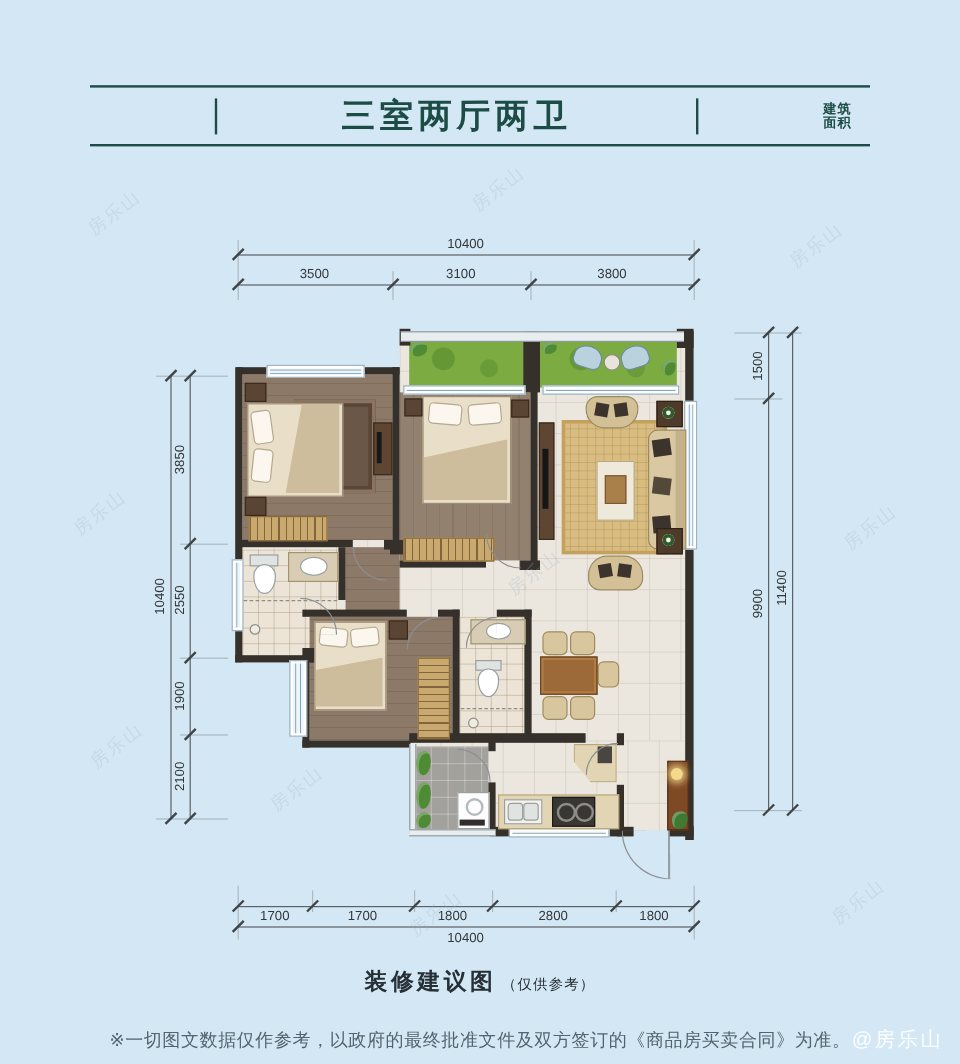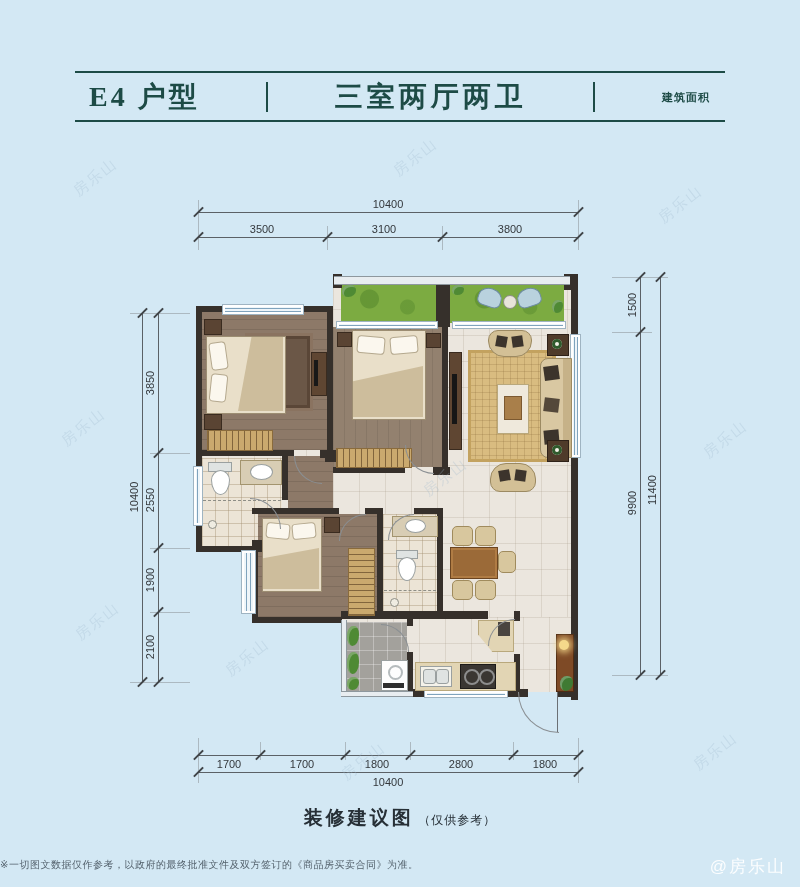--- a/index.html
+++ b/index.html
@@ -7,21 +7,21 @@
         font-family:"Liberation Sans","DejaVu Sans",sans-serif;}
   .a{position:absolute;}
   
   .hline{position:absolute;left:75px;width:650px;height:2px;background:#1d4b46;}
   .hdr{position:absolute;left:75px;top:73px;width:650px;height:47px;display:flex;align-items:center;
        color:#1d4b46;font-family:"Liberation Serif","DejaVu Serif",serif;font-weight:bold;}
   .h-unit{font-size:28px;letter-spacing:3px;margin-left:14px;}
   .h-sep{width:2px;height:30px;background:#1d4b46;margin:0 0;}
   .h-rooms{font-size:28px;letter-spacing:4px;flex:0 0 auto;}
   .h-area{display:flex;align-items:center;}
-  .h-area-prefix{display:flex;flex-direction:row;font-size:11px;line-height:12px;letter-spacing:1px;margin-right:3px;}
+  .h-area-prefix{display:flex;flex-direction:column;font-size:11px;line-height:12px;letter-spacing:1px;margin-right:3px;}
   .h-area-value{font-size:30px;letter-spacing:0px;}
   .h-area sup{font-size:14px;vertical-align:super;}
   
   .dline{position:absolute;background:#5b6166;}
   .tick{position:absolute;width:13px;height:2px;background:#3f4448;transform:rotate(-45deg);}
   .ext{position:absolute;background:#97a0a6;opacity:.65;}
   .dlabel{position:absolute;font-size:11px;color:#34383c;white-space:nowrap;transform:translate(-50%,-50%);}
   .dlabel.v{transform:translate(-50%,-50%) rotate(-90deg);}
   
   .tile{background:#ebe6de;background-image:
@@ -45,33 +45,32 @@
   .arc{position:absolute;border-left:1px solid #8a8f93;border-bottom:1px solid #8a8f93;border-bottom-left-radius:100%;}
   .furn{position:absolute;}
   .hash{background-image:repeating-linear-gradient(90deg,rgba(70,45,20,.55) 0 1px,transparent 1px 6px);}
   .hashv{background-image:repeating-linear-gradient(0deg,rgba(70,45,20,.55) 0 1px,transparent 1px 6px);}
   .chair{position:absolute;background:#d8c79e;border:1px solid #a08b5d;border-radius:5px;}
   .plantb{position:absolute;background:#4f8a34;border-radius:50% 40% 55% 45%;box-shadow:inset 2px 2px 0 rgba(255,255,255,.25);}
   
   .caption{position:absolute;left:0;top:805px;width:800px;text-align:center;color:#262f36;}
   .caption .big{font-size:19px;font-weight:bold;letter-spacing:3px;font-family:"Liberation Serif","DejaVu Serif",serif;}
   .caption .small{font-size:12px;letter-spacing:1px;}
-  .disc{position:absolute;left:0;width:800px;font-size:10px;color:#55636e;letter-spacing:.5px;}
+  .disc{position:absolute;left:0;width:800px;text-align:center;font-size:15px;color:#55636e;letter-spacing:.5px;}
   .wm{position:absolute;color:#9db7cc;opacity:.28;font-size:15px;letter-spacing:2px;transform:rotate(-38deg);pointer-events:none;}
   .credit{position:absolute;right:14px;top:855px;font-size:17px;color:rgba(255,255,255,.92);letter-spacing:2px;}
 </style>
 </head>
 <body>
 
 <div class="page">
 
   <div class="hline" style="top:71px"></div>
   <div class="hline" style="top:120px"></div>
   <div class="hdr">
-    <span class="h-unit">E4 户型</span>
     <span style="flex:1"></span>
     <span class="h-sep"></span>
     <span style="flex:1"></span>
     <span class="h-rooms">三室两厅两卫</span>
     <span style="flex:1"></span>
     <span class="h-sep"></span>
     <span style="flex:1"></span>
     <span class="h-area">
       <span class="h-area-prefix">
         <span>建筑</span>

